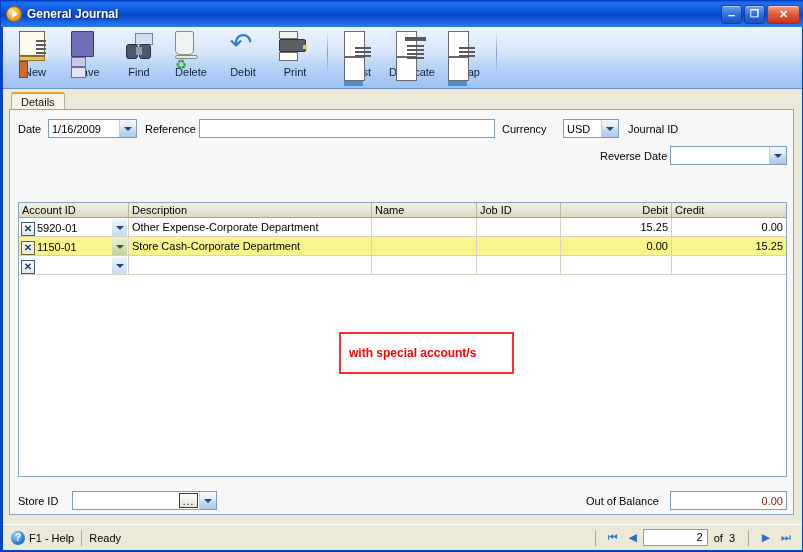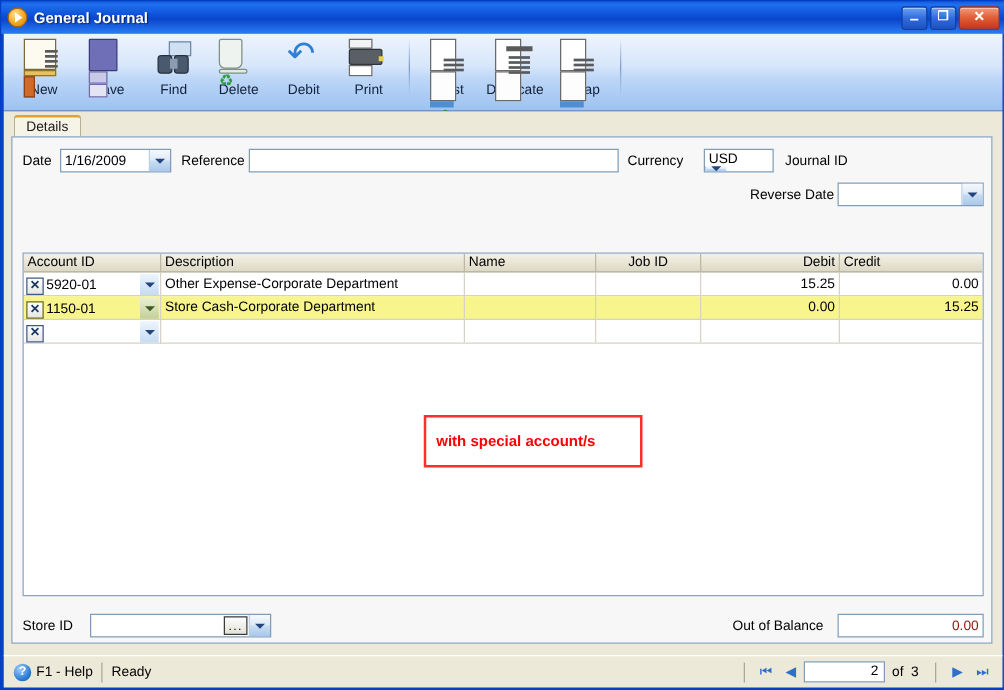--- a/index.html
+++ b/index.html
@@ -363,21 +363,21 @@
         <div class="val">1/16/2009</div>
         <div class="arrow">
             <i></i>
           </div>
       </div>
 
       <div style="position:absolute;left:135px;top:13px;" class="lbl-s">Reference</div>
       <div class="field" style="position:absolute;left:189px;top:9px;width:296px;" title=""></div>
 
       <div style="position:absolute;left:492px;top:13px;" class="lbl-s">Currency</div>
-      <div class="combo" style="position:absolute;left:553px;top:9px;width:56px;flex-direction:column;">
+      <div class="combo" style="position:absolute;left:553px;top:9px;width:56px;">
         <div class="val">USD</div>
         <div class="arrow">
             <i></i>
           </div>
       </div>
 
       <div style="position:absolute;left:618px;top:13px;" class="lbl-s">Journal ID</div>
 
       <div style="position:absolute;left:590px;top:40px;" class="lbl-s">Reverse Date</div>
       <div class="combo" style="position:absolute;left:660px;top:36px;width:117px;">
@@ -385,21 +385,21 @@
         <div class="arrow">
             <i></i>
           </div>
       </div>
 
       <div id="grid">
         <div class="ghead">
           <div class="hc" style="width:110px;">Account ID</div>
           <div class="hc" style="width:243px;">Description</div>
           <div class="hc" style="width:105px;">Name</div>
-          <div class="hc" style="width:84px;text-align:center;">Job ID</div>
+          <div class="hc" style="width:84px;">Job ID</div>
           <div class="hc" style="width:111px;text-align:right;">Debit</div>
           <div class="hc" style="width:114px;text-align:left;border-right:none;">Credit</div>
         </div>
 
         <div class="grow">
           <div class="cellcombo" style="width:110px;">
             <div class="xbtn">✕</div>
             <div class="txt">5920-01</div>
             <div class="carr">
                 <i></i>

